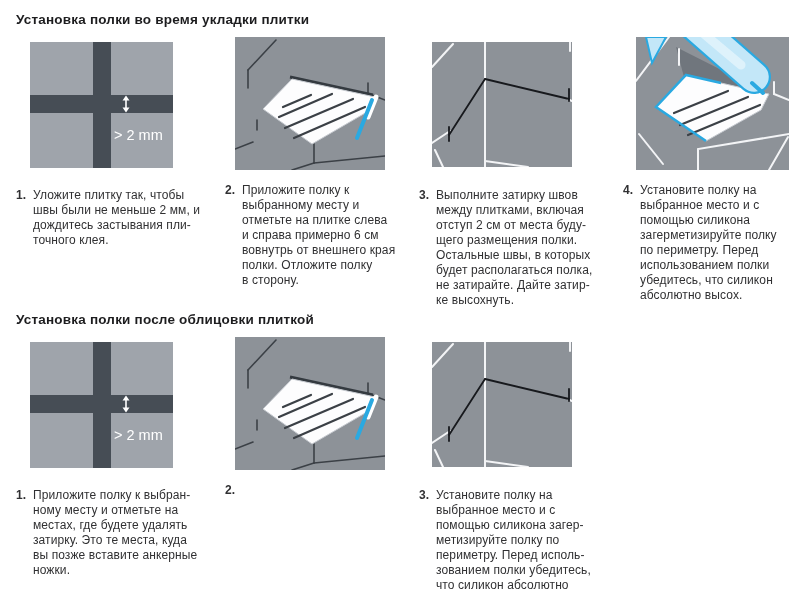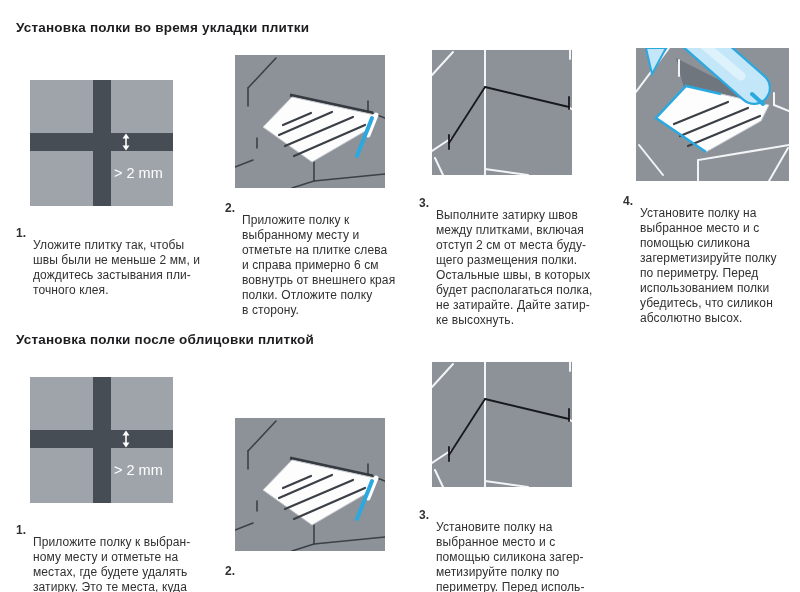--- a/index.html
+++ b/index.html
@@ -1,40 +1,40 @@
 <!DOCTYPE html>
 <html><head>
 <meta charset="utf-8">
 <style>
   html,body{margin:0;padding:0;background:#ffffff;}
   .page{
     position:relative;width:800px;height:592px;overflow:hidden;background:#ffffff;
-    padding:20px 0 0 16px;box-sizing:border-box;
+    padding:12px 0 0 16px;box-sizing:border-box;
     font-family:"Liberation Sans","DejaVu Sans",sans-serif;color:#303032;
   }
   .sec-title{
     margin:0 0 9px 0;font-size:13.5px;line-height:16px;font-weight:700;
     color:#1d1d1f;letter-spacing:.2px;
   }
   .sec2{margin-top:4px;}
-  .row{display:flex;align-items:center;}
+  .row{display:flex;align-items:flex-start;}
   .col{box-sizing:border-box;}
   .c1{width:209px;padding-right:13px;}
   .c2{width:194px;padding-right:16px;}
   .c3{width:204px;padding-right:14px;}
   .c4{width:177px;}
   .illus{height:133px;margin-bottom:13px;position:relative;}
   .illus svg{display:block;}
   .i-a{margin:5px 0 0 14px;}
   .i-b{margin:0 0 0 10px;}
   .i-c{margin:5px 0 0 13px;}
   .i-d{margin:0 0 0 13px;}
   .step{display:flex;font-size:12px;line-height:15px;letter-spacing:.1px;}
   .num{font-weight:700;width:17px;flex:none;}
-  .txt{white-space:pre-line;margin-top:12px;}
+  .txt{white-space:pre-line;}
 </style>
 </head>
 <body>
 
 <div class="page">
 
   <section>
     <h2 class="sec-title">Установка полки во время укладки плитки</h2>
     <div class="row">
 

